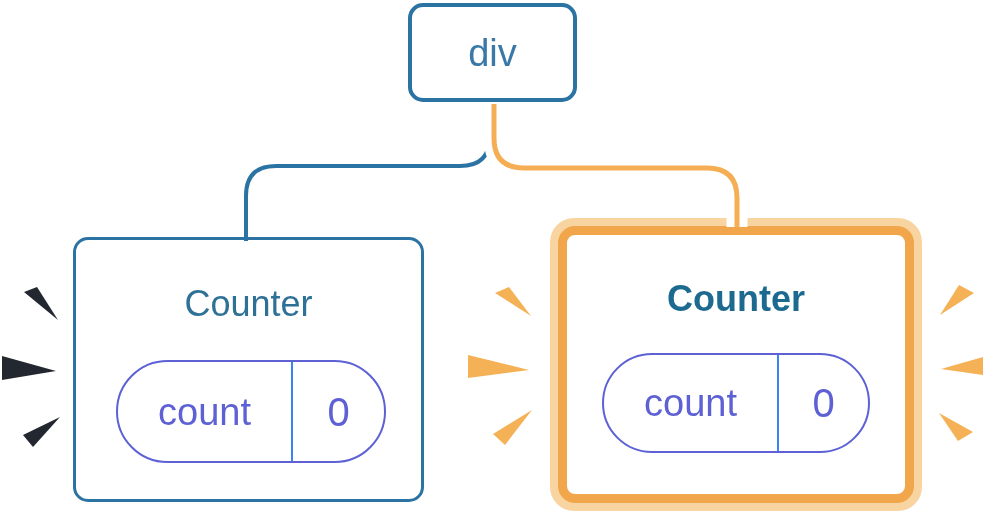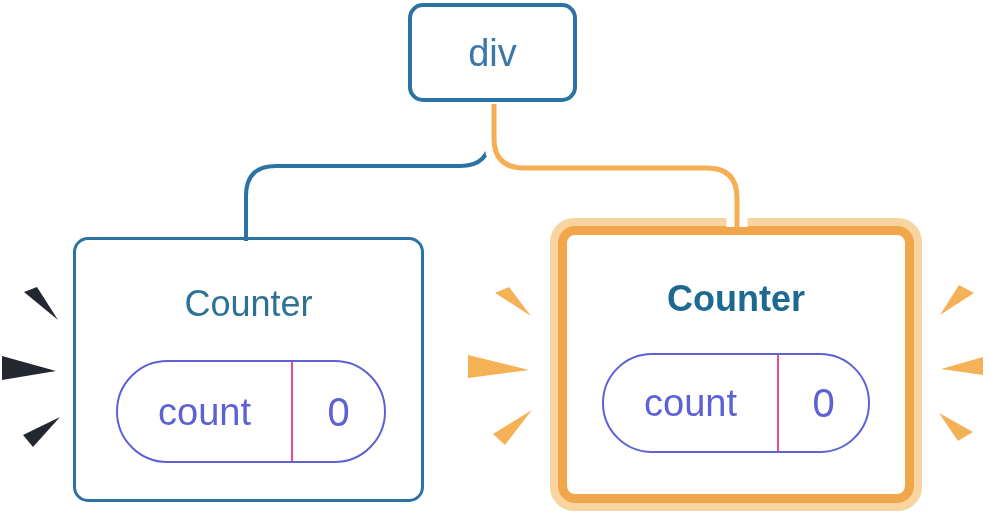--- a/index.html
+++ b/index.html
@@ -40,21 +40,21 @@
   }
   
   .pill{
     position:absolute;box-sizing:border-box;border:2px solid #5d61d4;border-radius:60px;
     display:flex;align-items:stretch;background:#ffffff;
   }
   .pill-left{left:40px;top:120px;width:270px;height:103px;}
   .pill-right{left:35px;top:118px;width:268px;height:100px;}
   .pill .key-cell{
     flex:0 0 173px;display:flex;align-items:center;justify-content:center;
-    border-right:2px solid #ec4899;
+    border-right:2px solid #3b82f6;
   }
   .pill .val-cell{flex:1;display:flex;align-items:center;justify-content:center;}
   .pill .key{font-size:38px;color:#5d61d4;line-height:1;}
   .pill .val{font-size:40px;color:#5d61d4;line-height:1;}
 </style>
 </head>
 <body>
 
 <div class="canvas">
 

